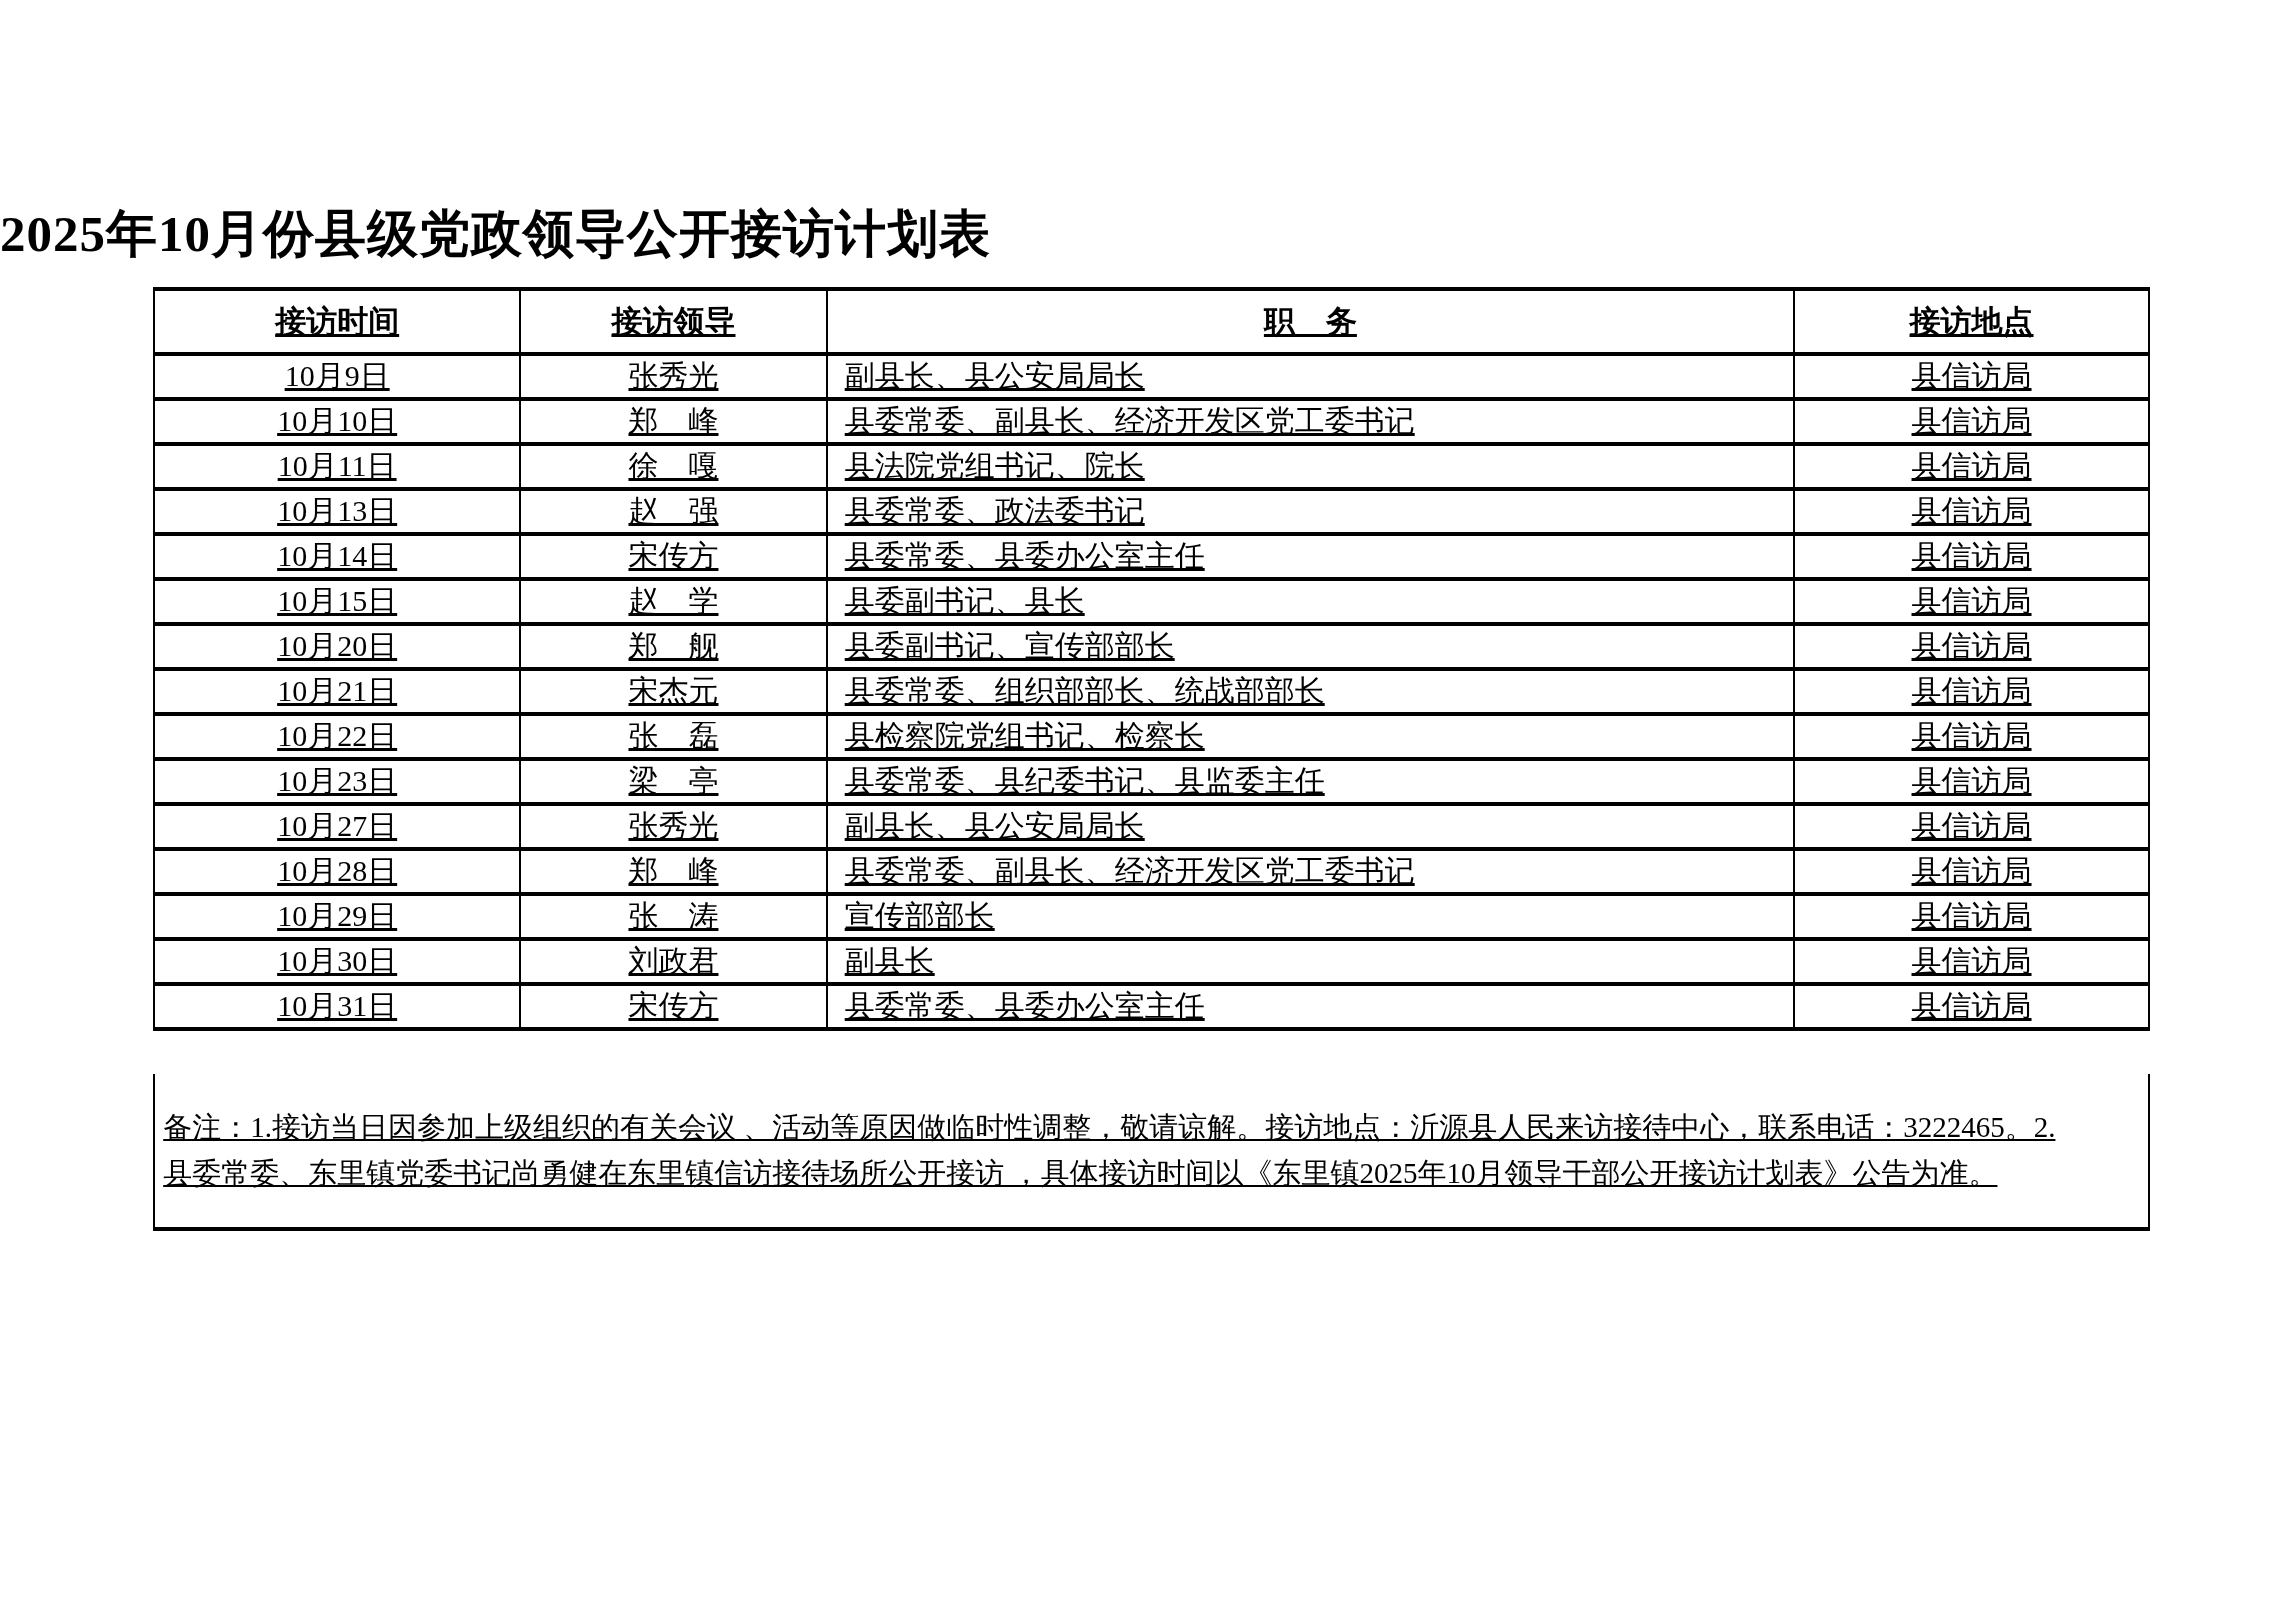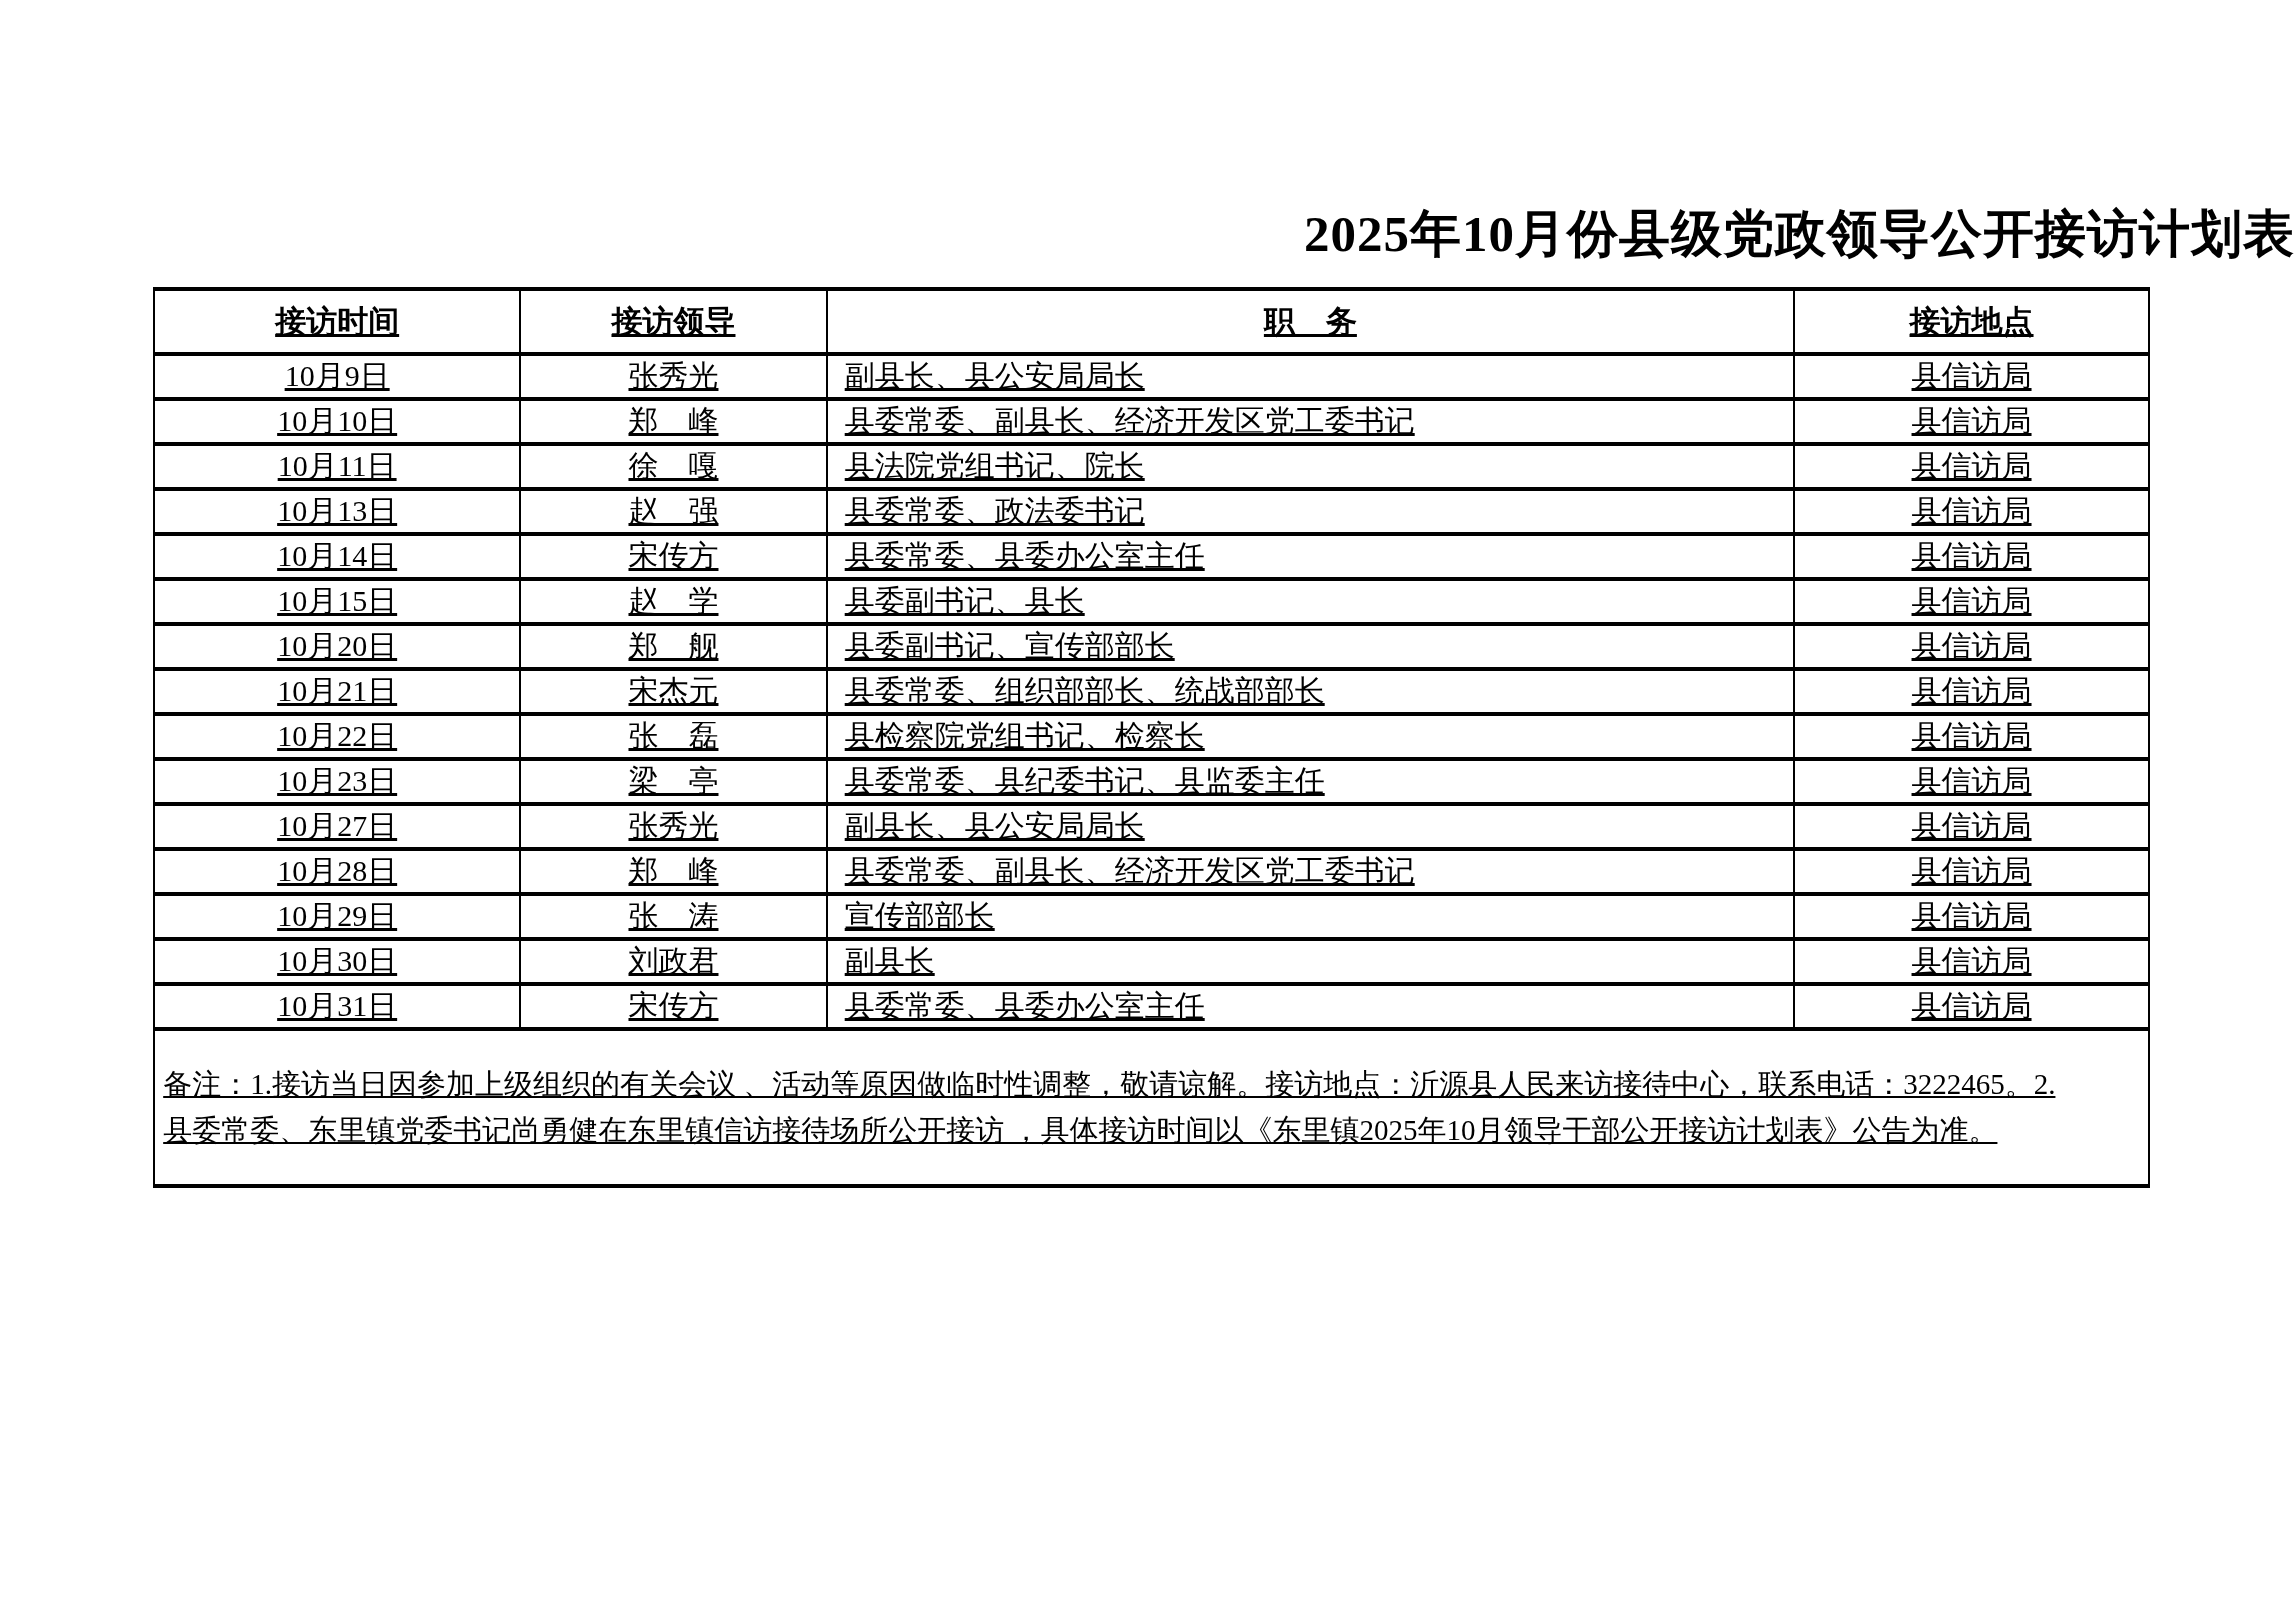--- a/index.html
+++ b/index.html
@@ -14,21 +14,21 @@
     background: #ffffff;
     color: #000000;
     font-family: "Liberation Serif", serif;
     overflow: hidden;
   }
   .doc-title {
     position: absolute;
     top: 203px;
     left: 0;
     width: 100%;
-    text-align: right;
+    text-align: left;
     font-size: 51px;
     line-height: 1.25;
     font-weight: bold;
     font-family: "Liberation Serif", serif;
     letter-spacing: 1px;
   }
   .frame {
     position: absolute;
     left: 153px;
     top: 287px;
@@ -74,20 +74,21 @@
     border: 2px solid #000;
     border-top: none;
     border-bottom-width: 4.6px;
     display: flex;
     align-items: center;
     font-size: 29px;
     line-height: 1.58;
     padding: 12.8px 36px 12.8px 8.2px;
     white-space: pre-wrap;
     font-family: "Liberation Serif", serif;
+    margin-top: 43px;
   }
 </style>
 </head>
 <body>
 
 <div class="page">
 
   <div class="doc-title">2025年10月份县级党政领导公开接访计划表</div>
 
   <div class="frame">

